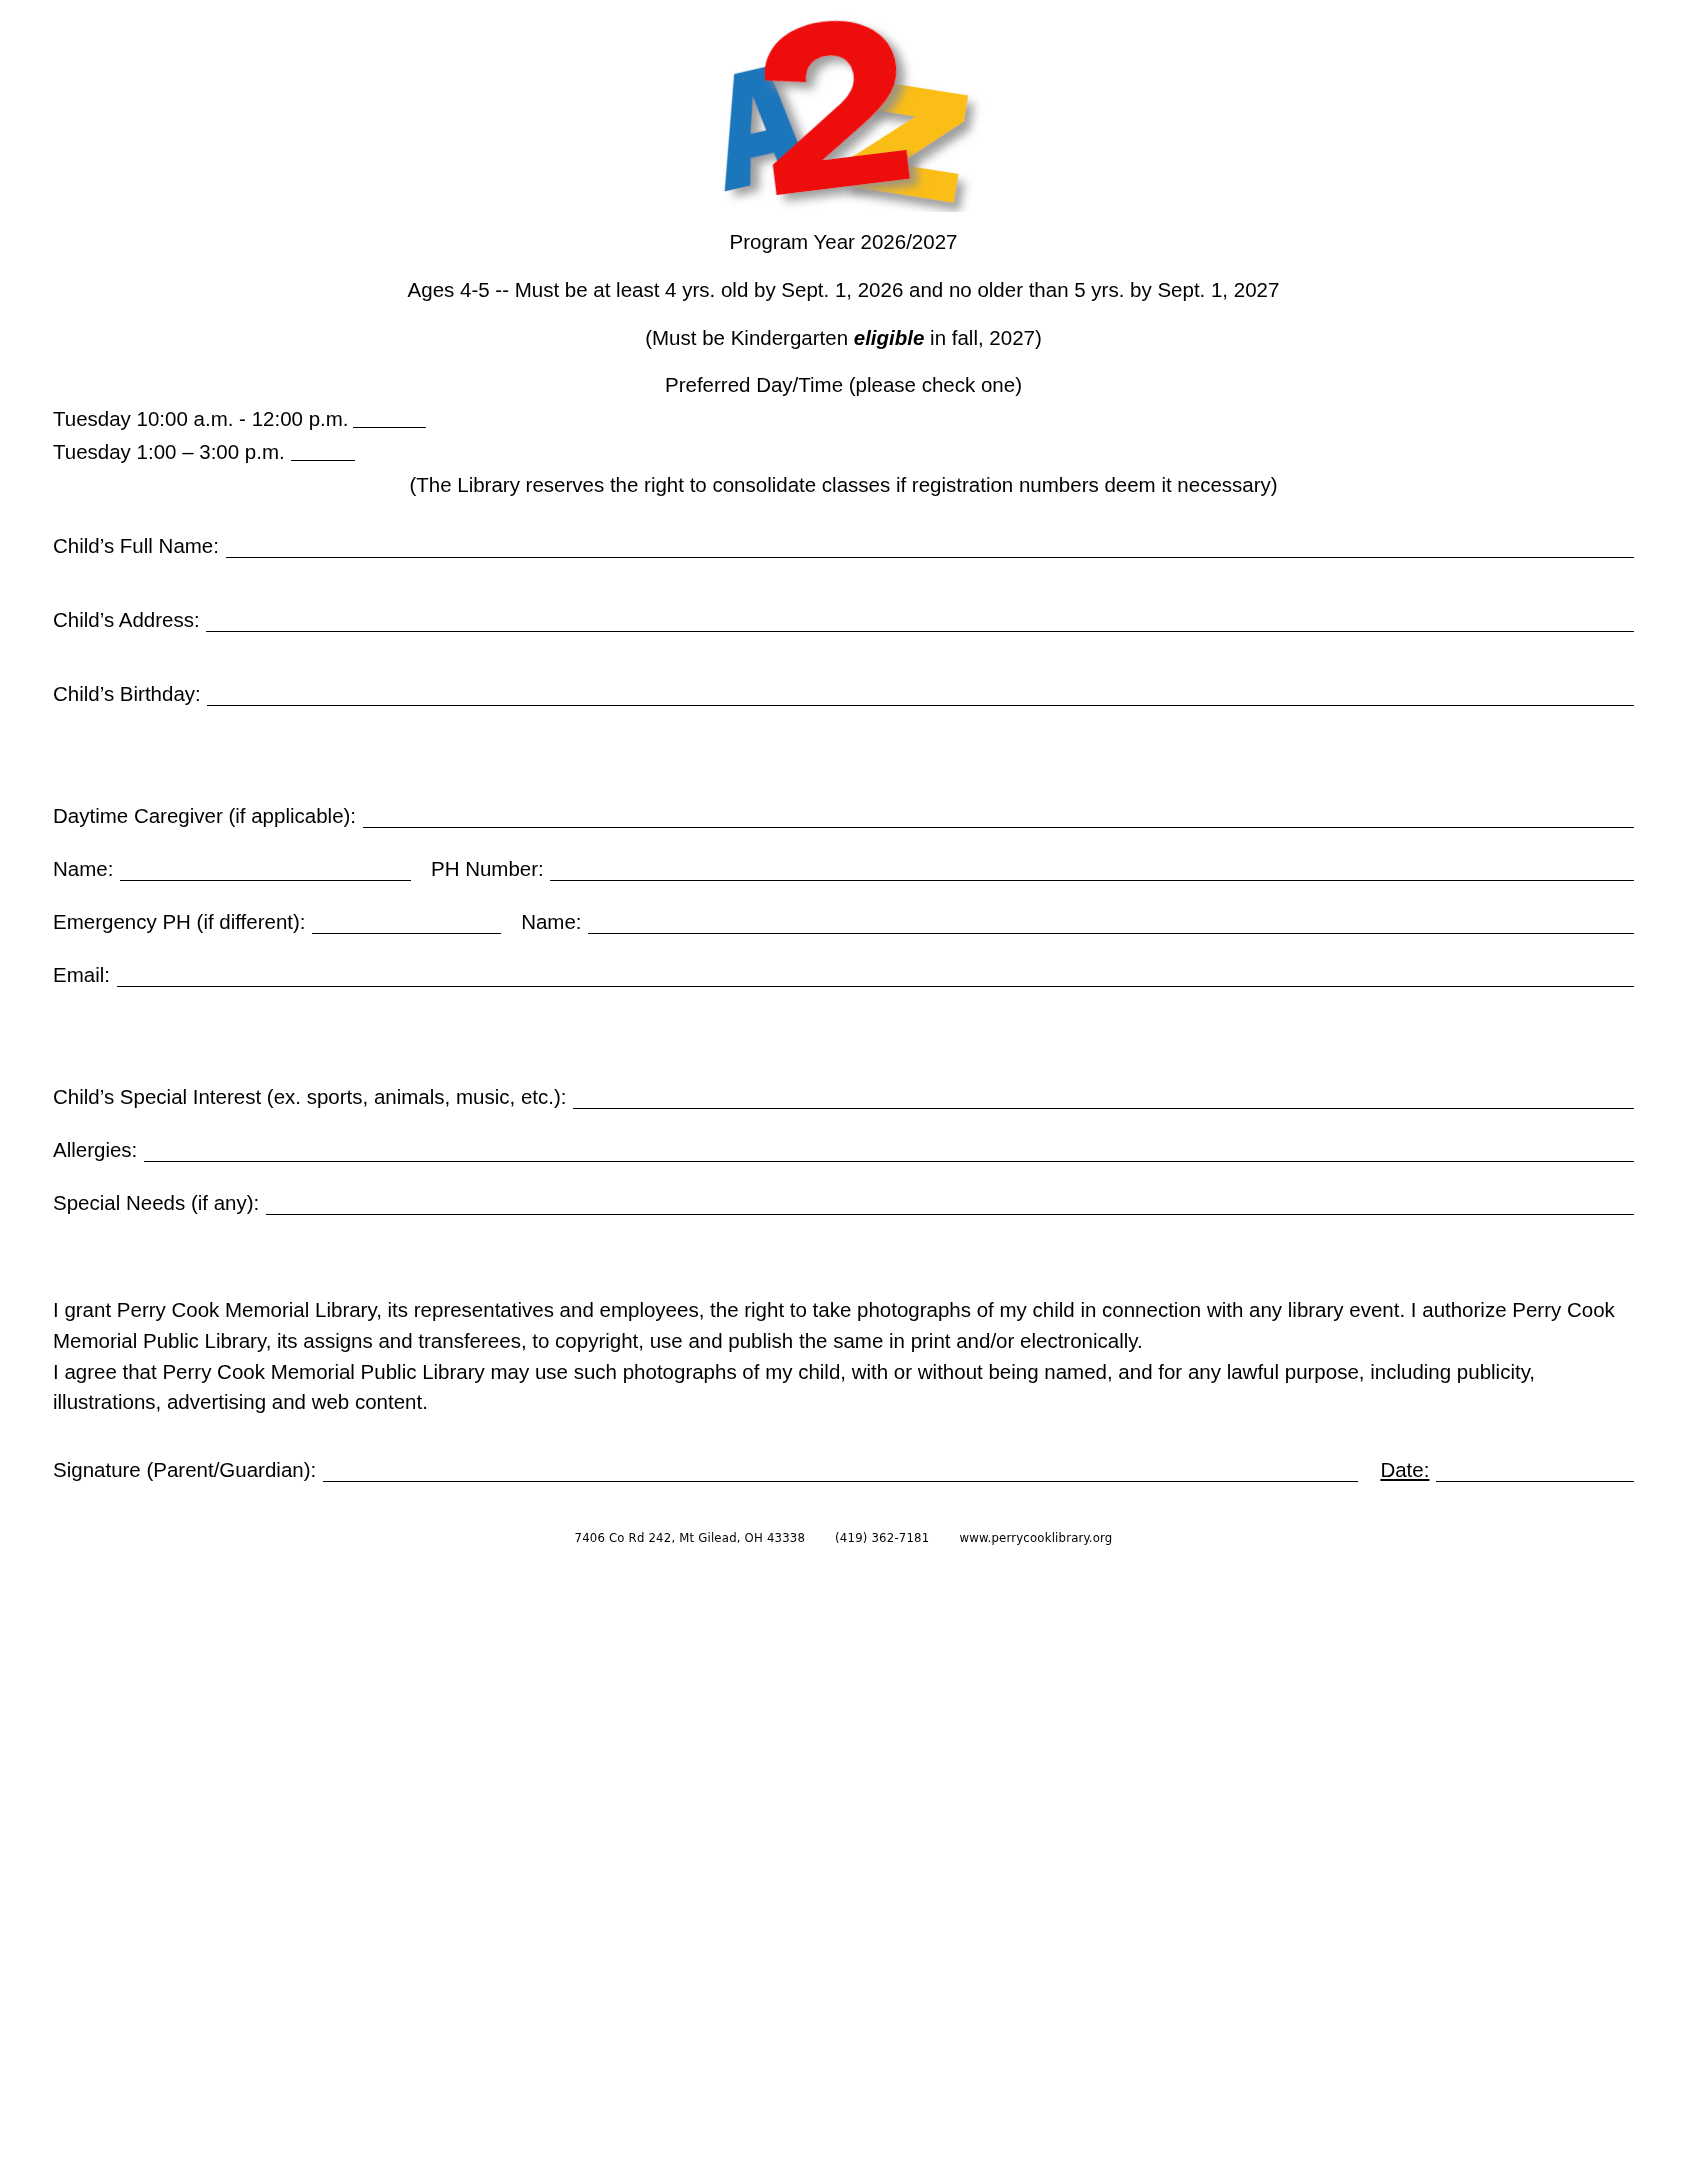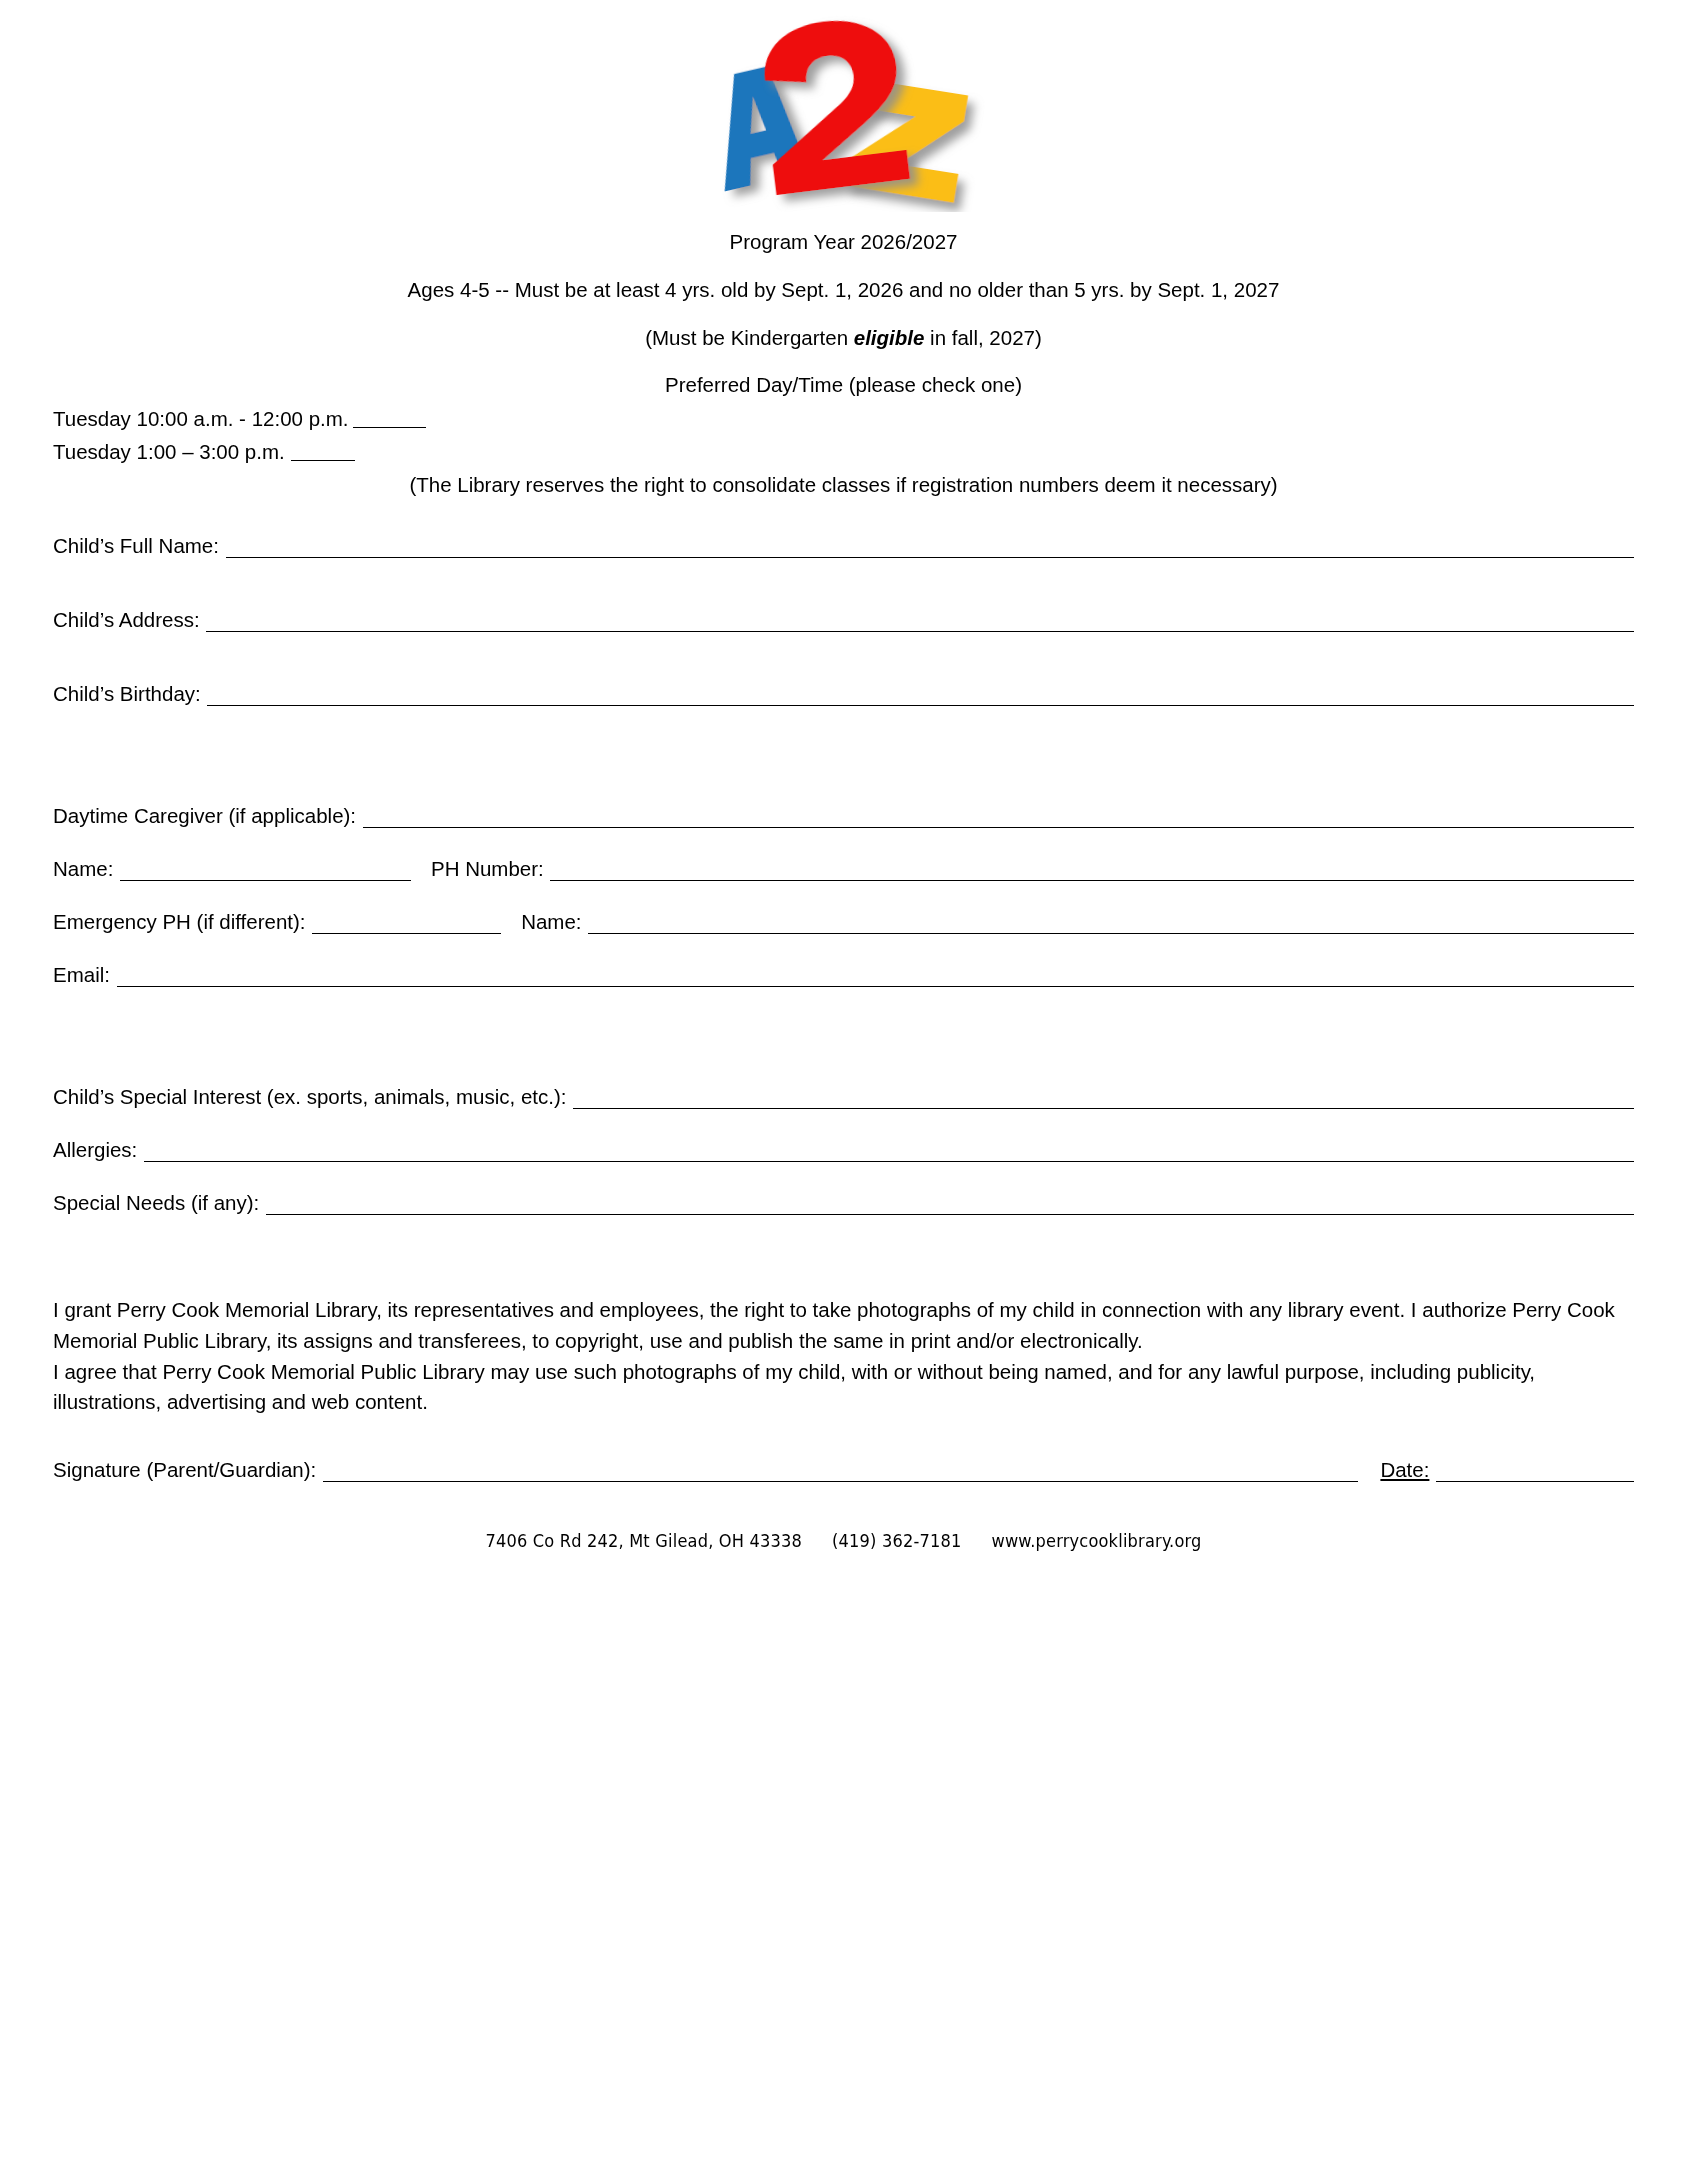--- a/index.html
+++ b/index.html
@@ -57,21 +57,21 @@
   .ul-no  { display:inline-block; border-bottom:1.7px solid #000; width:74px; vertical-align:-2px; margin-left:6.6px; }
 
   
   .sigrow { display:flex; align-items:flex-end; font-size:20.5px; margin-top:40px; white-space:nowrap; }
   .sig-fill  { flex:1 1 auto; border-bottom:1.7px solid #000; margin-left:6.6px; height:17px; }
   .date-lbl  { flex:0 0 auto; padding-left:22.5px;text-decoration:underline; }
   .date-fill { flex:0 0 198px; border-bottom:1.7px solid #000; margin-left:6.6px; height:17px; }
 
   
   .footer {
-    text-align:center; margin-top:48px; font-size:18px; letter-spacing:0.2px;
+    text-align:center; margin-top:48px; font-size:13px; letter-spacing:0.2px;
     font-family:"DejaVu Sans", sans-serif; font-stretch:condensed;
   }
   .footer .seg { display:inline-block; }
   .footer .seg + .seg { margin-left:30px; }
 </style>
 </head>
 <body>
 
 <div class="page">
 

